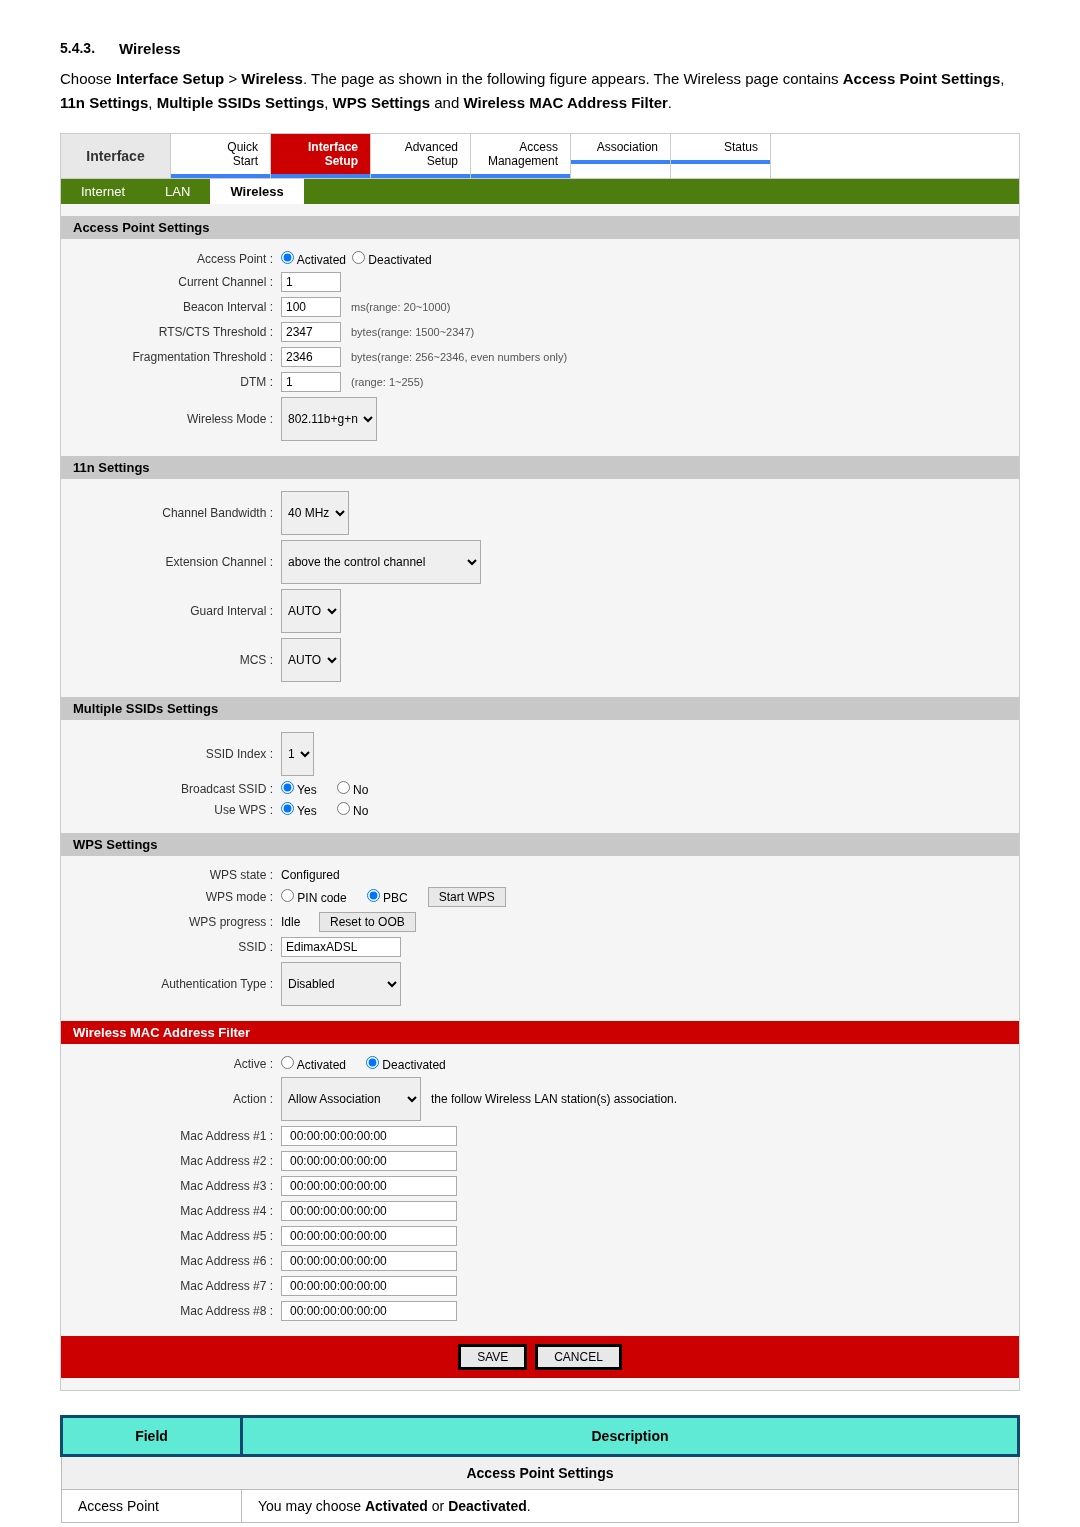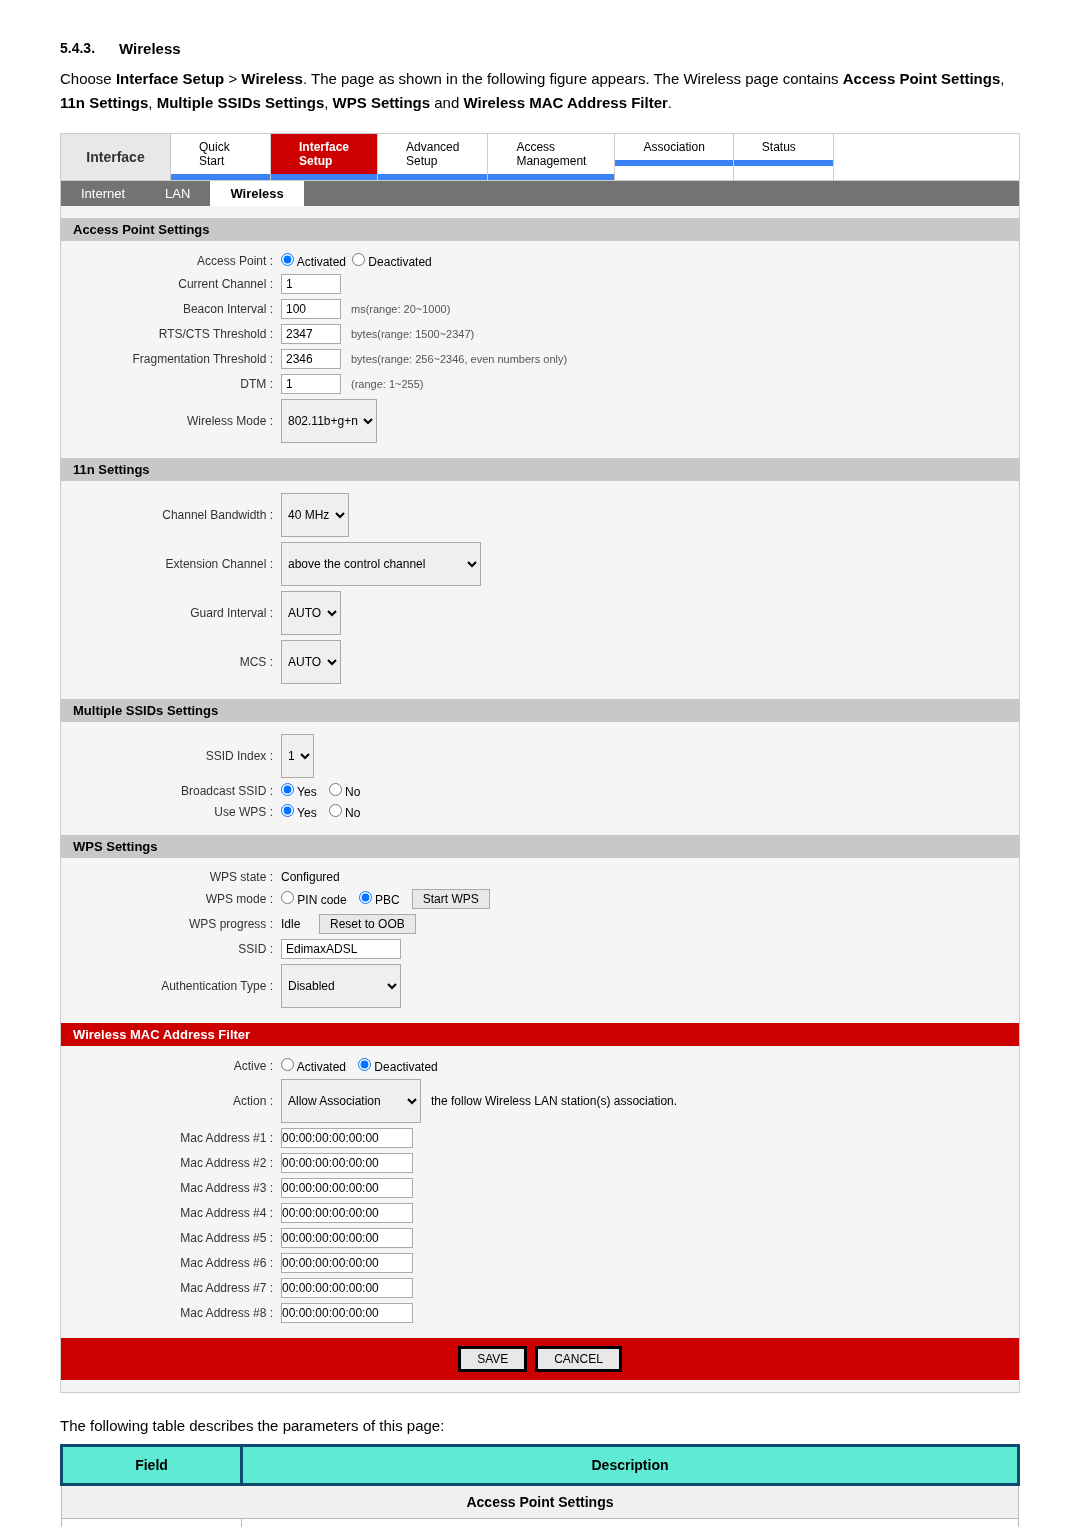--- a/index.html
+++ b/index.html
@@ -49,36 +49,36 @@
       justify-content: center;
       min-width: 110px;
     }
     .top-nav .nav-group {
       display: flex;
       flex-direction: column;
       border-right: 1px solid #ccc;
       min-width: 100px;
     }
     .top-nav .nav-group .nav-top {
-      padding: 6px 28px;
-      font-size: 12px;
-      border-bottom: 6px solid #3b82f6;
-      text-align: left;
+      padding: 6px 12px;
+      font-size: 12px;
+      border-bottom: 4px solid #3b82f6;
+      text-align: right;
     }
     .top-nav .nav-group.highlighted .nav-top {
       background: #c00;
       color: #fff;
       font-weight: bold;
     }
     .nav-spacer { flex: 1; }
 
     
     .sub-tabs {
       display: flex;
-      background: #737373;
+      background: #4d7c0f;
       padding: 0;
     }
     .sub-tab {
       padding: 5px 20px;
       font-size: 13px;
       color: #fff;
     }
     .sub-tab.active {
       background: #fff;
       color: #000;
@@ -142,21 +142,21 @@
     select.small-select {
       border: 1px solid #aaa;
       padding: 13px 2px;
       font-size: 12px;
     }
     .hint-text {
       font-size: 11px;
       color: #555;
       margin-left: 4px;
     }
-    .radio-group { display: flex; align-items: center; gap: 12px; }
+    .radio-group { display: flex; align-items: center; gap: 20px; }
     input[type="radio"] { margin: 0; }
 
     
     .wps-btn {
       background: #e8e8e8;
       border: 1px solid #aaa;
       padding: 2px 10px;
       font-size: 12px;
       cursor: pointer;
     }
@@ -218,23 +218,23 @@
       color: #333;
     }
     hr.bottom-rule {
       border: none;
       border-top: 1px solid #ccc;
       margin-top: 8px;
     }
 
     .mac-input {
       border: 1px solid #aaa;
-      padding: 2px 0;
-      font-size: 12px;
-      width: 132px;
+      padding: 2px 8px;
+      font-size: 12px;
+      width: 176px;
     }
   </style>
 </head>
 <body>
 
 <div style="display:flex; gap:24px; margin-bottom:10px;">
   <span style="font-weight:bold; font-size:14px;">5.4.3.</span>
   <span style="font-weight:bold; font-size:15px;">Wireless</span>
 </div>
 
@@ -558,21 +558,20 @@
 
     <div class="save-bar">
       <button class="save-btn">SAVE</button>
       <button class="save-btn">CANCEL</button>
     </div>
 
   </div>
 </div>
 
 <div class="desc-section">
-  <p class="desc-intro">The following table describes the parameters of this page:</p>
   <table class="desc-table">
     <thead>
       <tr>
         <th>Field</th>
         <th>Description</th>
       </tr>
     </thead>
     <tbody>
       <tr class="section-row">
         <td colspan="2"><b>Access Point Settings</b></td>

